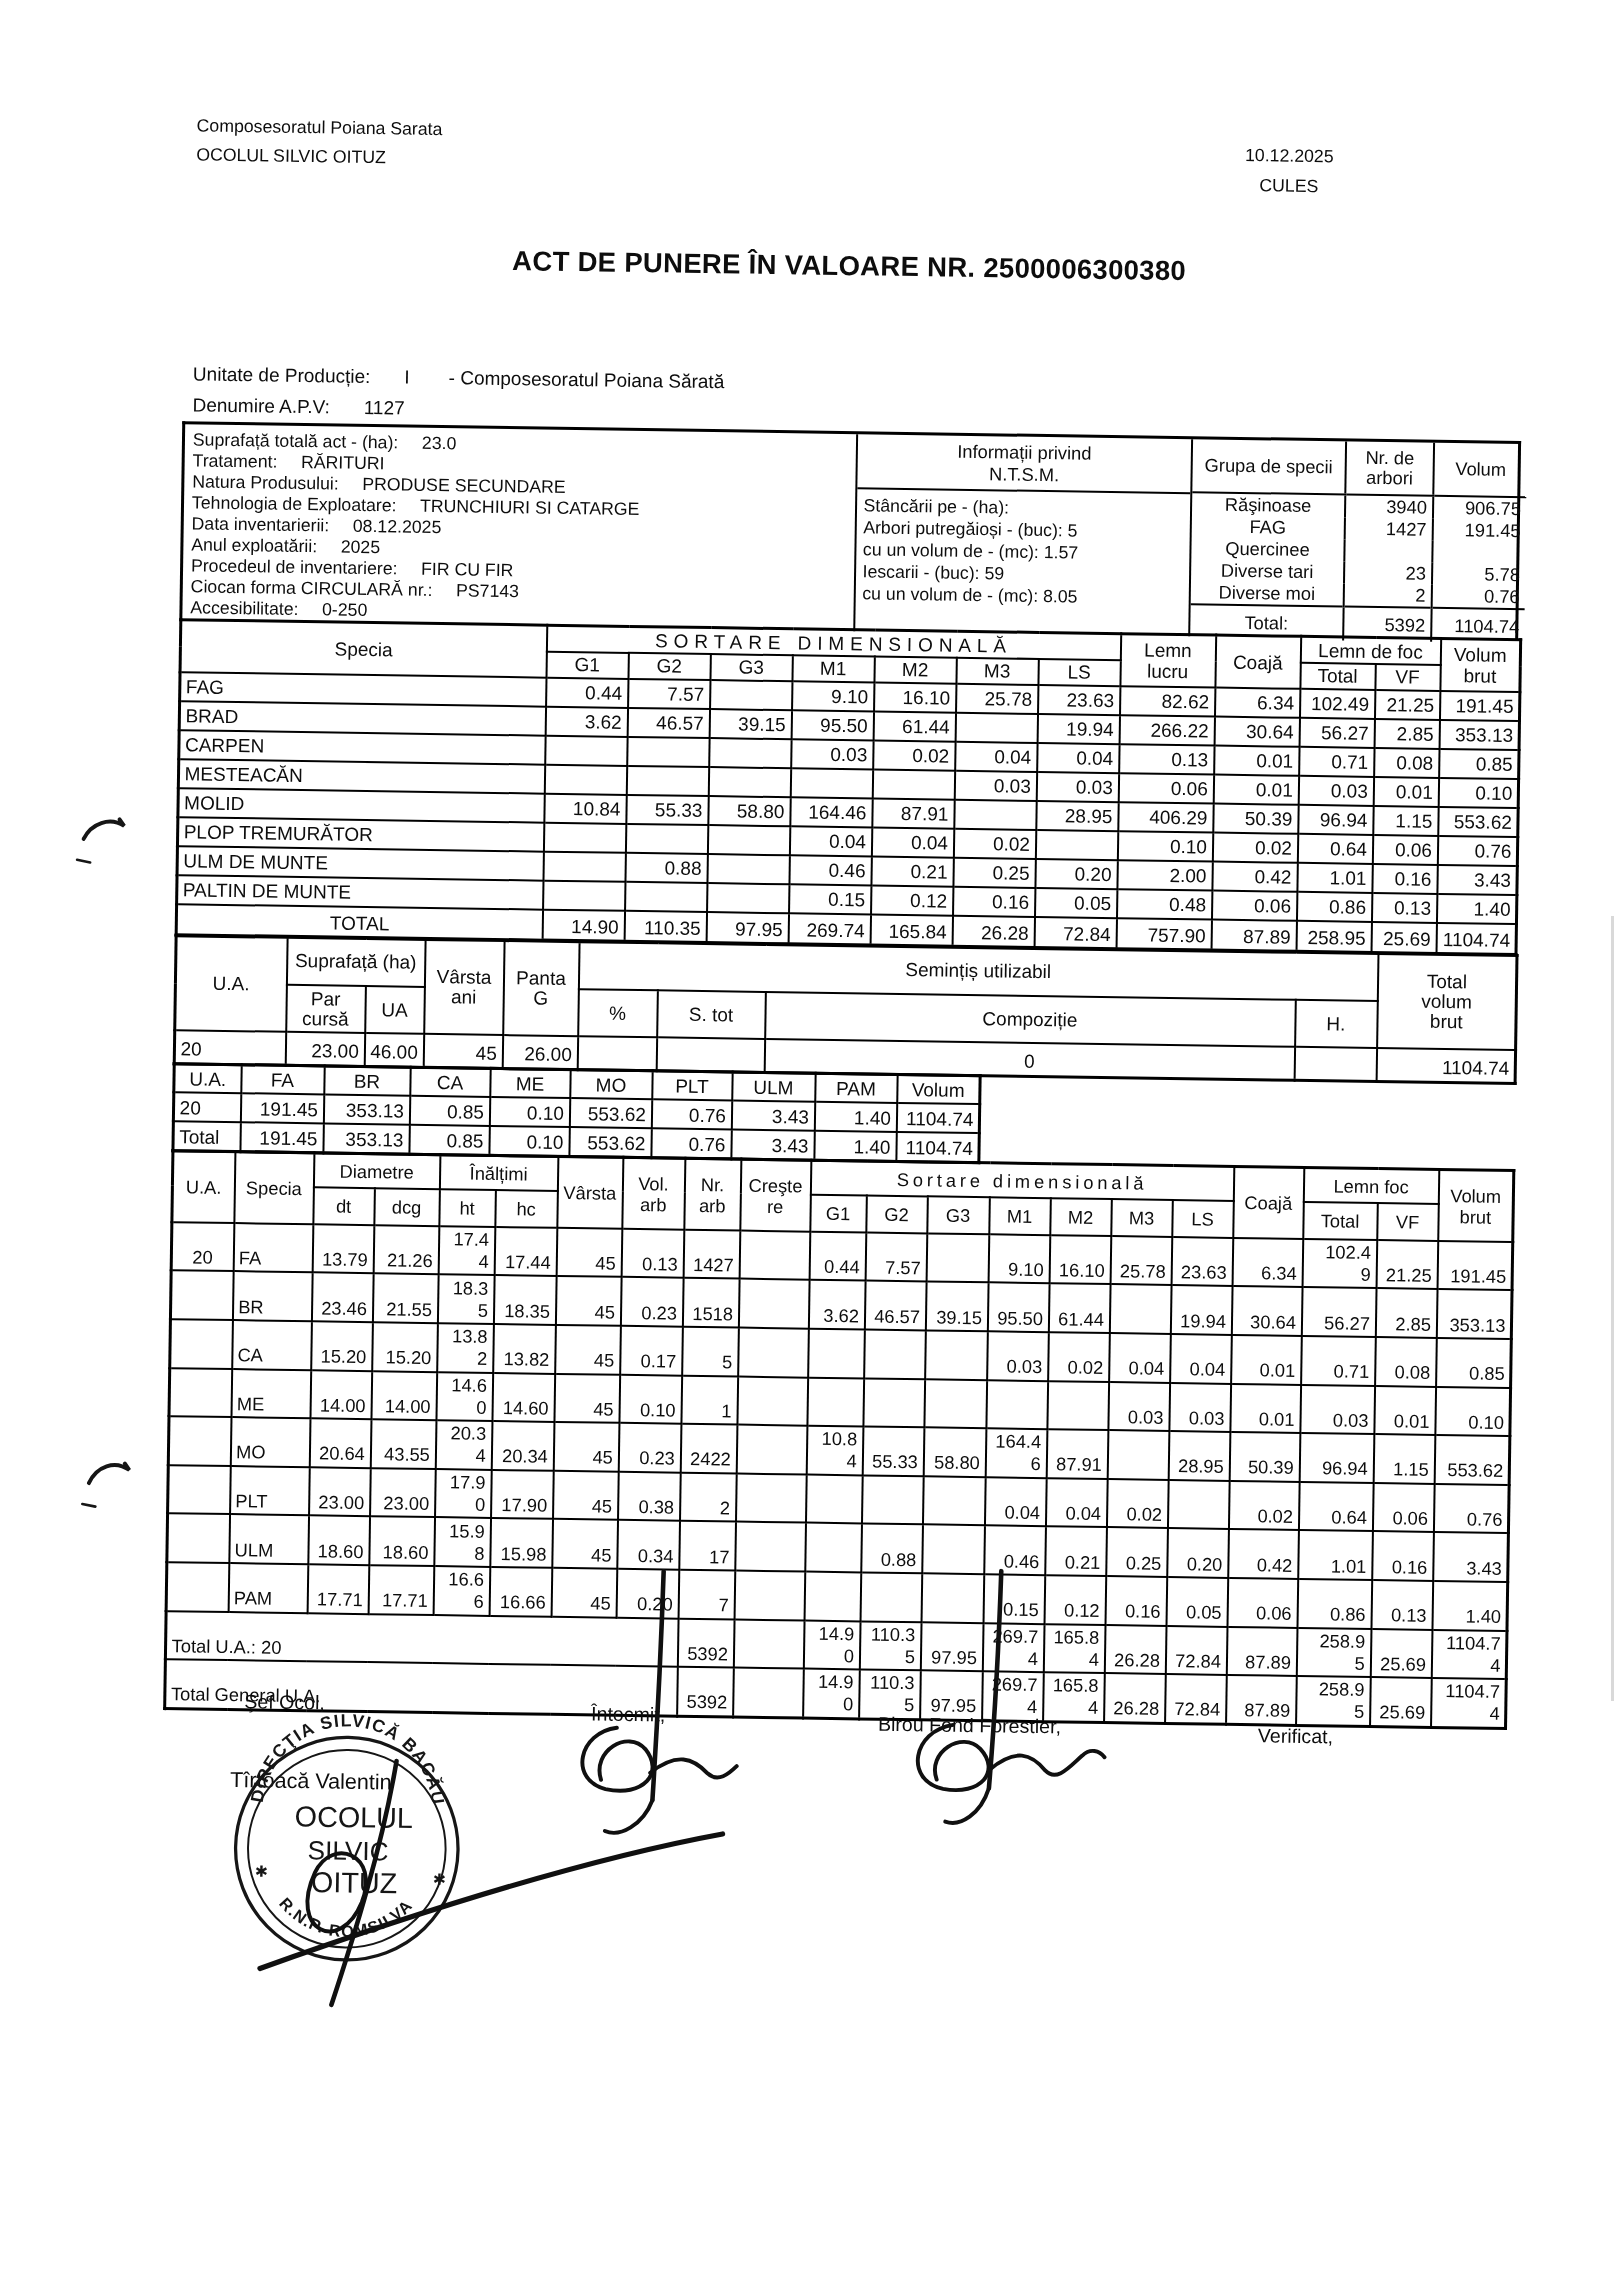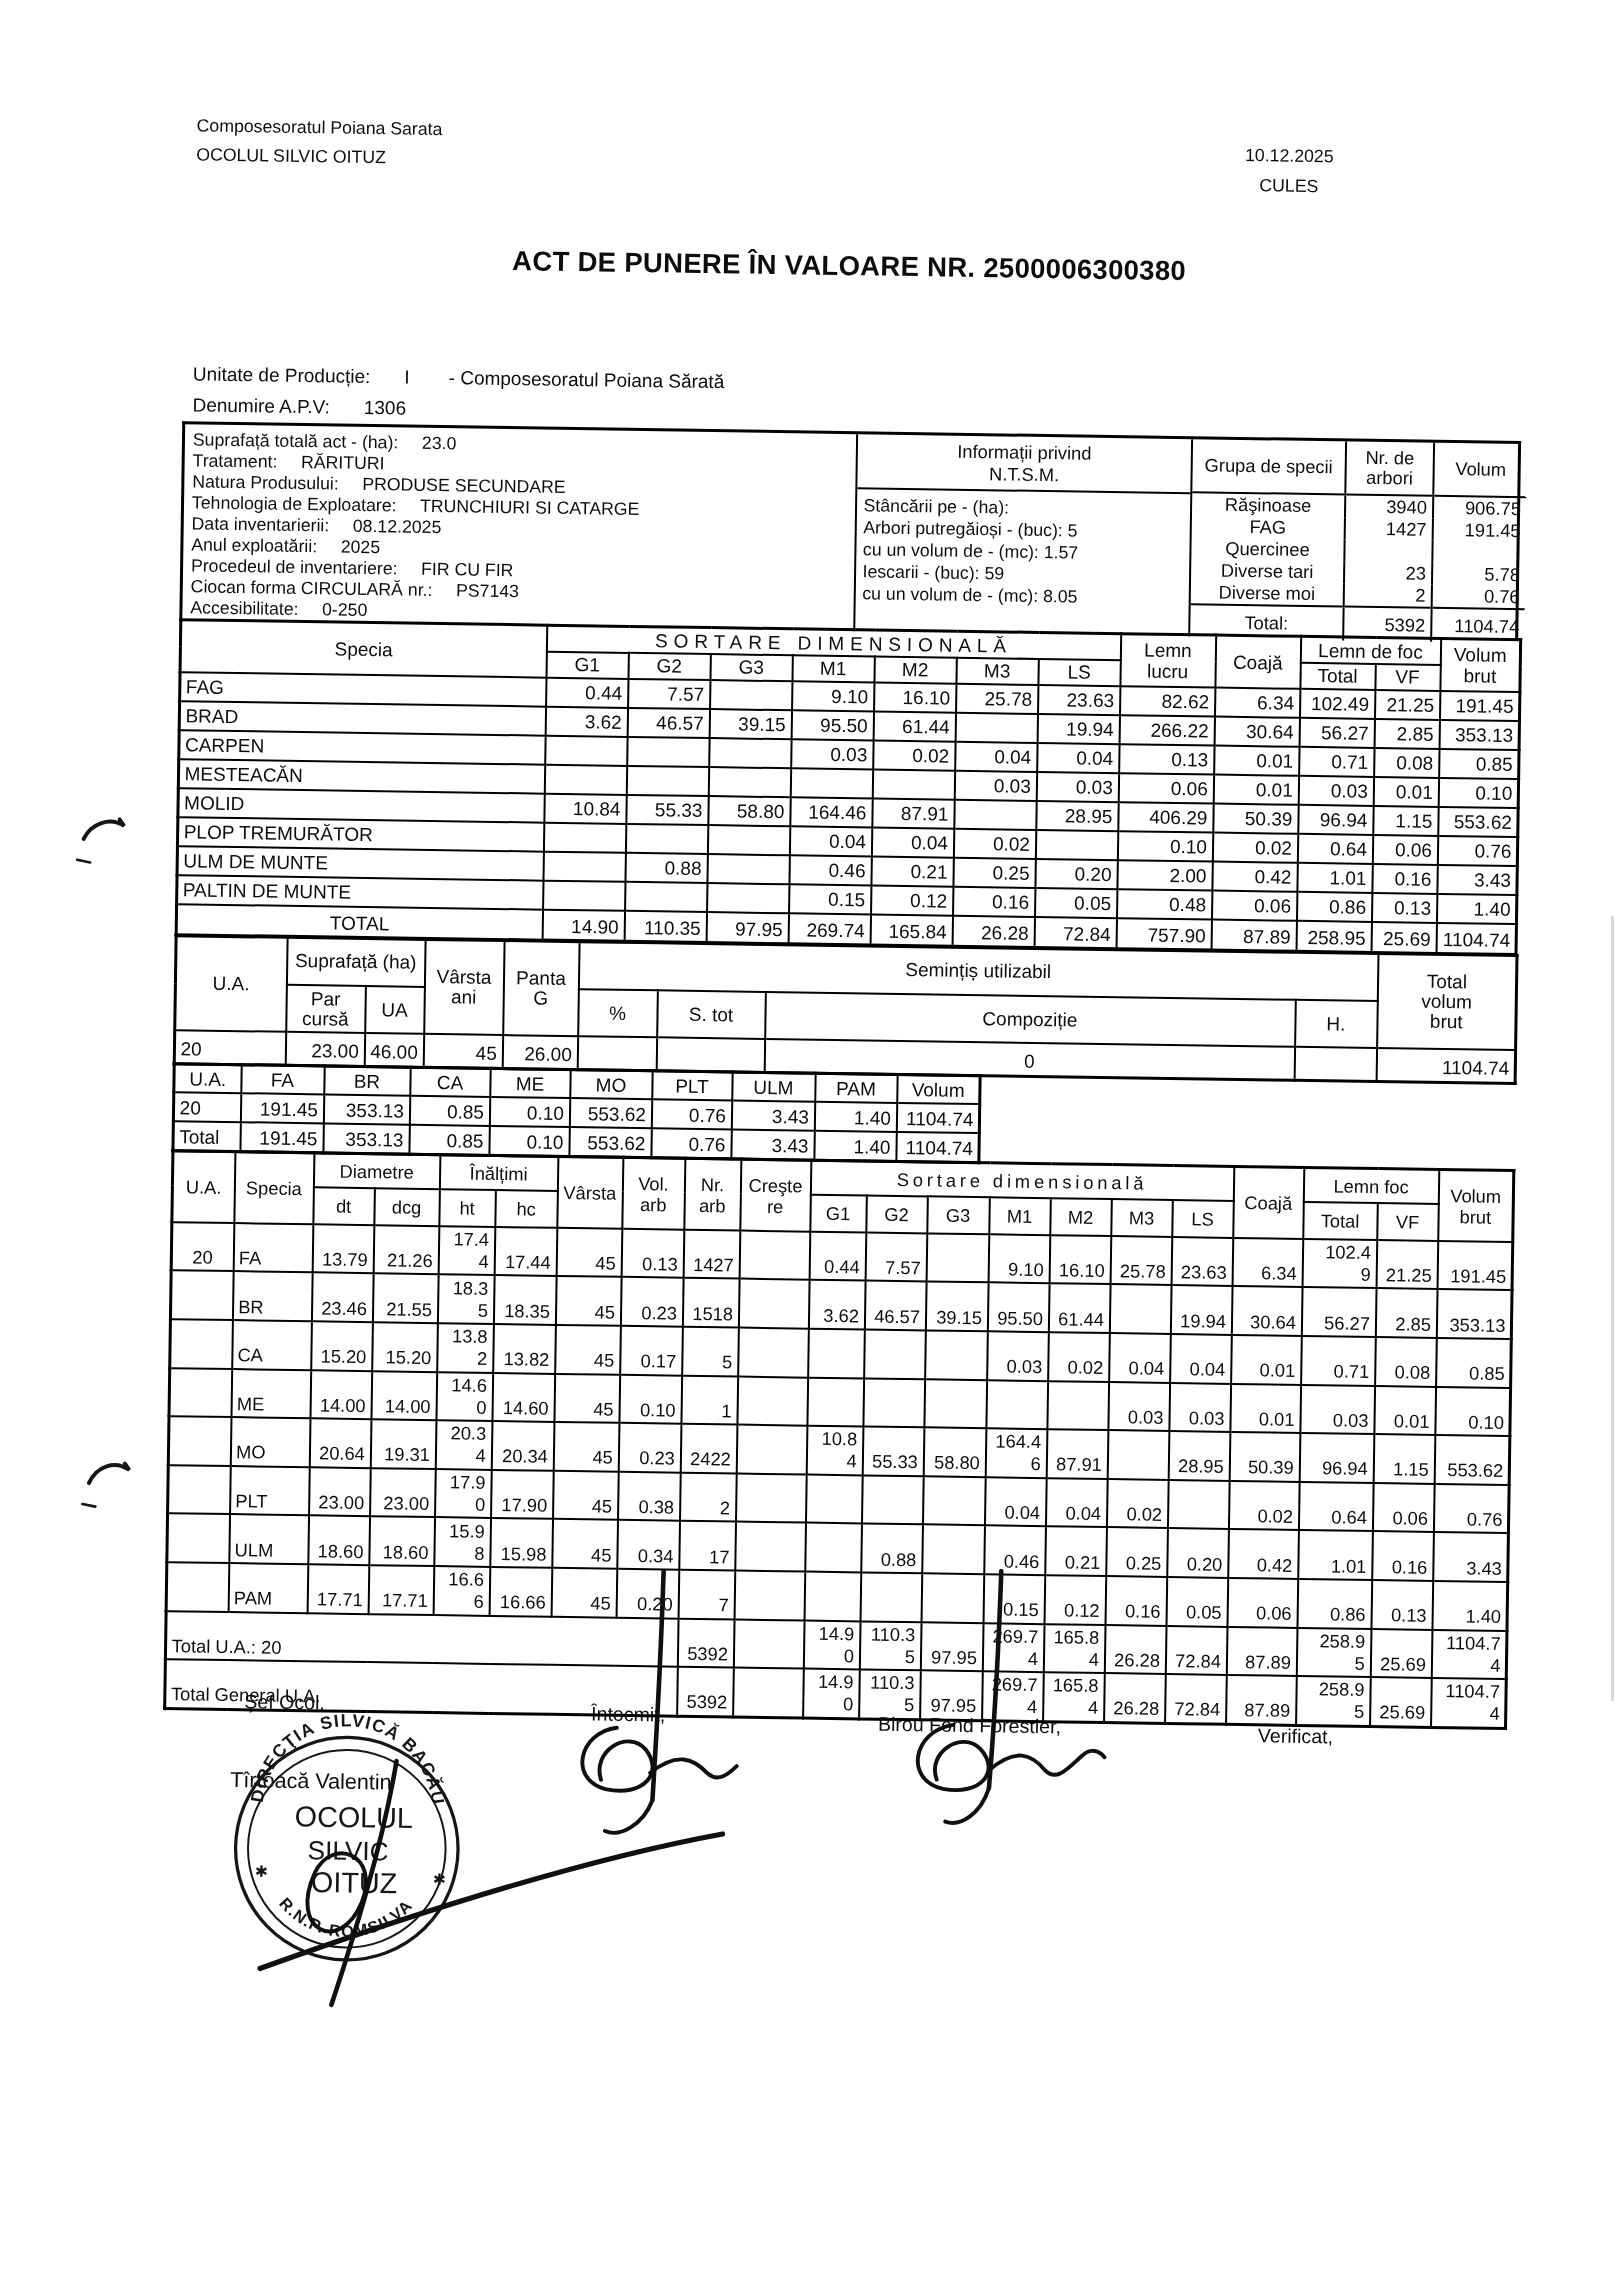--- a/index.html
+++ b/index.html
@@ -85,21 +85,21 @@
     <div class="abs dateblk">
       <div>10.12.2025</div>
       <div class="cules">CULES</div>
     </div>
     <div class="abs title">ACT DE PUNERE ÎN VALOARE NR. 2500006300380</div>
 
     <div class="abs metaline meta1">
       <span>Unitate de Producție:</span><span class="v">I</span><span class="sfx">- Composesoratul Poiana Sărată</span>
     </div>
     <div class="abs metaline meta2">
-      <span>Denumire A.P.V:</span><span class="v">1306</span>
+      <span>Denumire A.P.V:</span><span class="v">1127</span>
     </div>
 
     <div class="abs tables">
 
       <div class="infobox">
         <div class="fields" id="info-fields">
             <div class="line"><span>Suprafață totală act - (ha):</span><span class="val">23.0</span></div>
             <div class="line"><span>Tratament:</span><span class="val">RĂRITURI</span></div>
             <div class="line"><span>Natura Produsului:</span><span class="val">PRODUSE SECUNDARE</span></div>
             <div class="line"><span>Tehnologia de Exploatare:</span><span class="val">TRUNCHIURI SI CATARGE</span></div>
@@ -597,21 +597,21 @@
               <td>0.03</td>
               <td>0.01</td>
               <td>0.03</td>
               <td>0.01</td>
               <td>0.10</td>
             </tr>
             <tr class="tall">
               <td class="c"></td>
               <td class="l">MO</td>
               <td>20.64</td>
-              <td>19.31</td>
+              <td>43.55</td>
               <td>20.34</td>
               <td>20.34</td>
               <td>45</td>
               <td>0.23</td>
               <td>2422</td>
               <td></td>
               <td>10.84</td>
               <td>55.33</td>
               <td>58.80</td>
               <td>164.4

